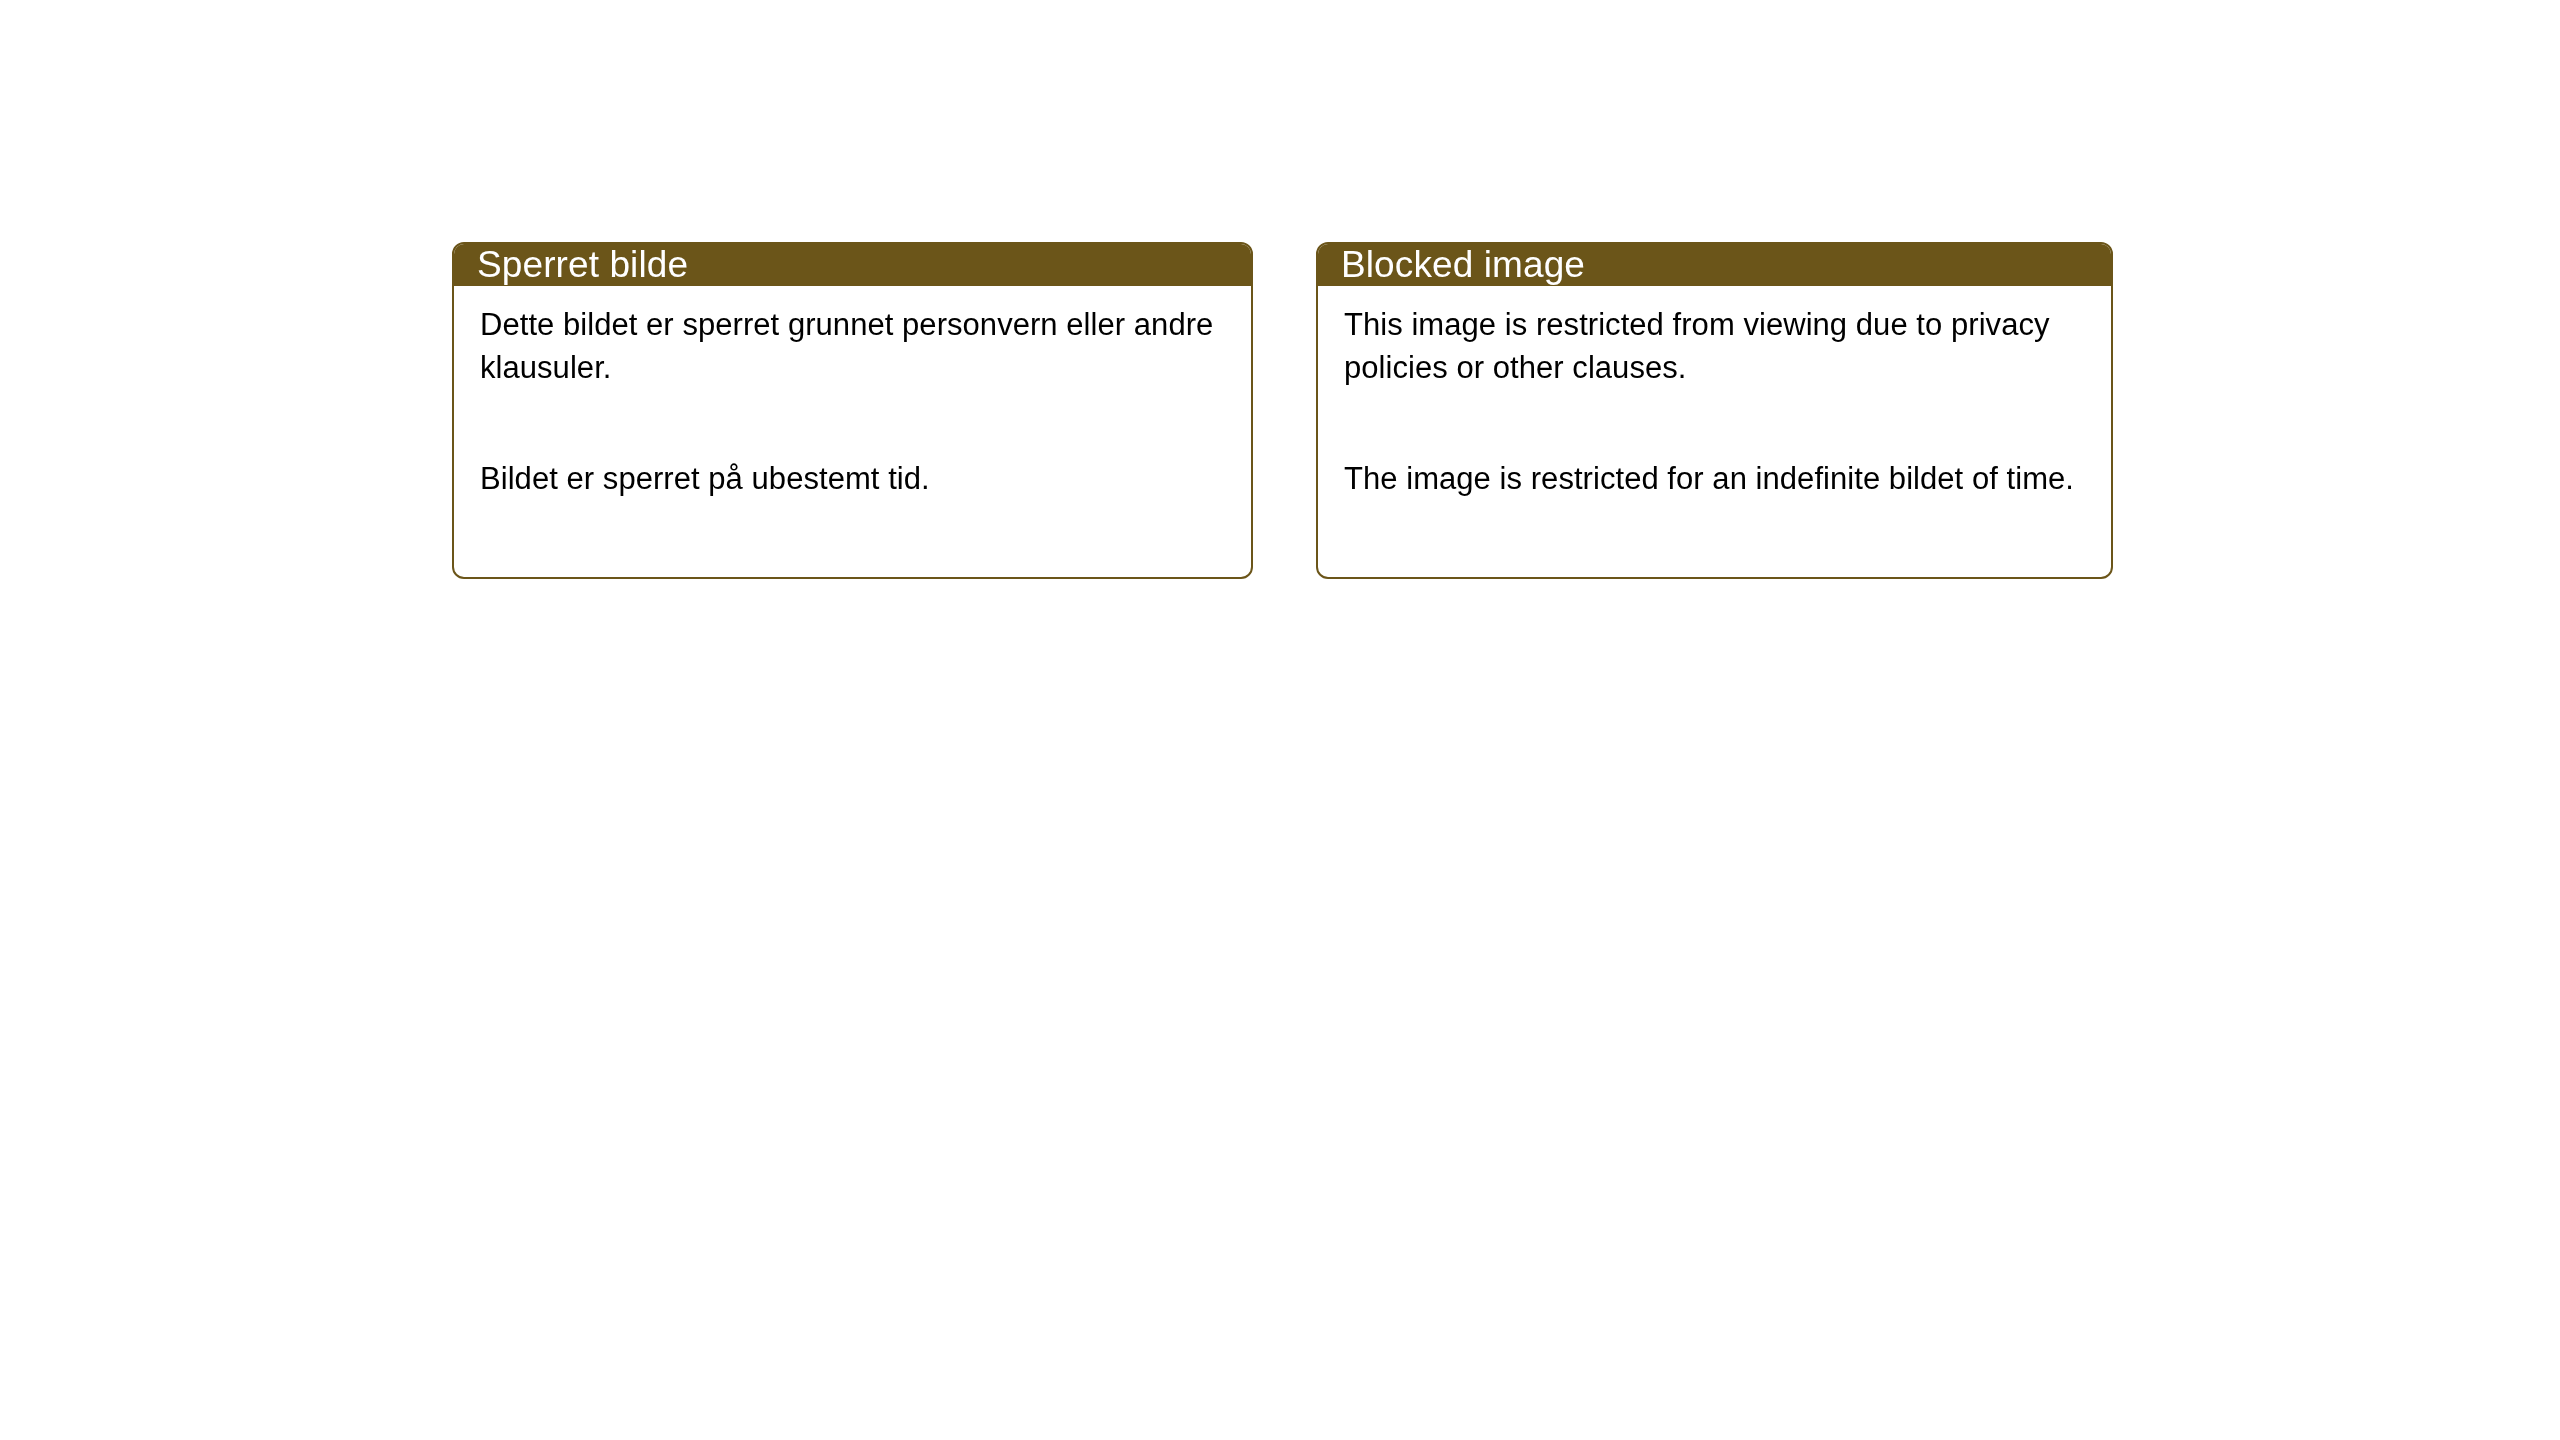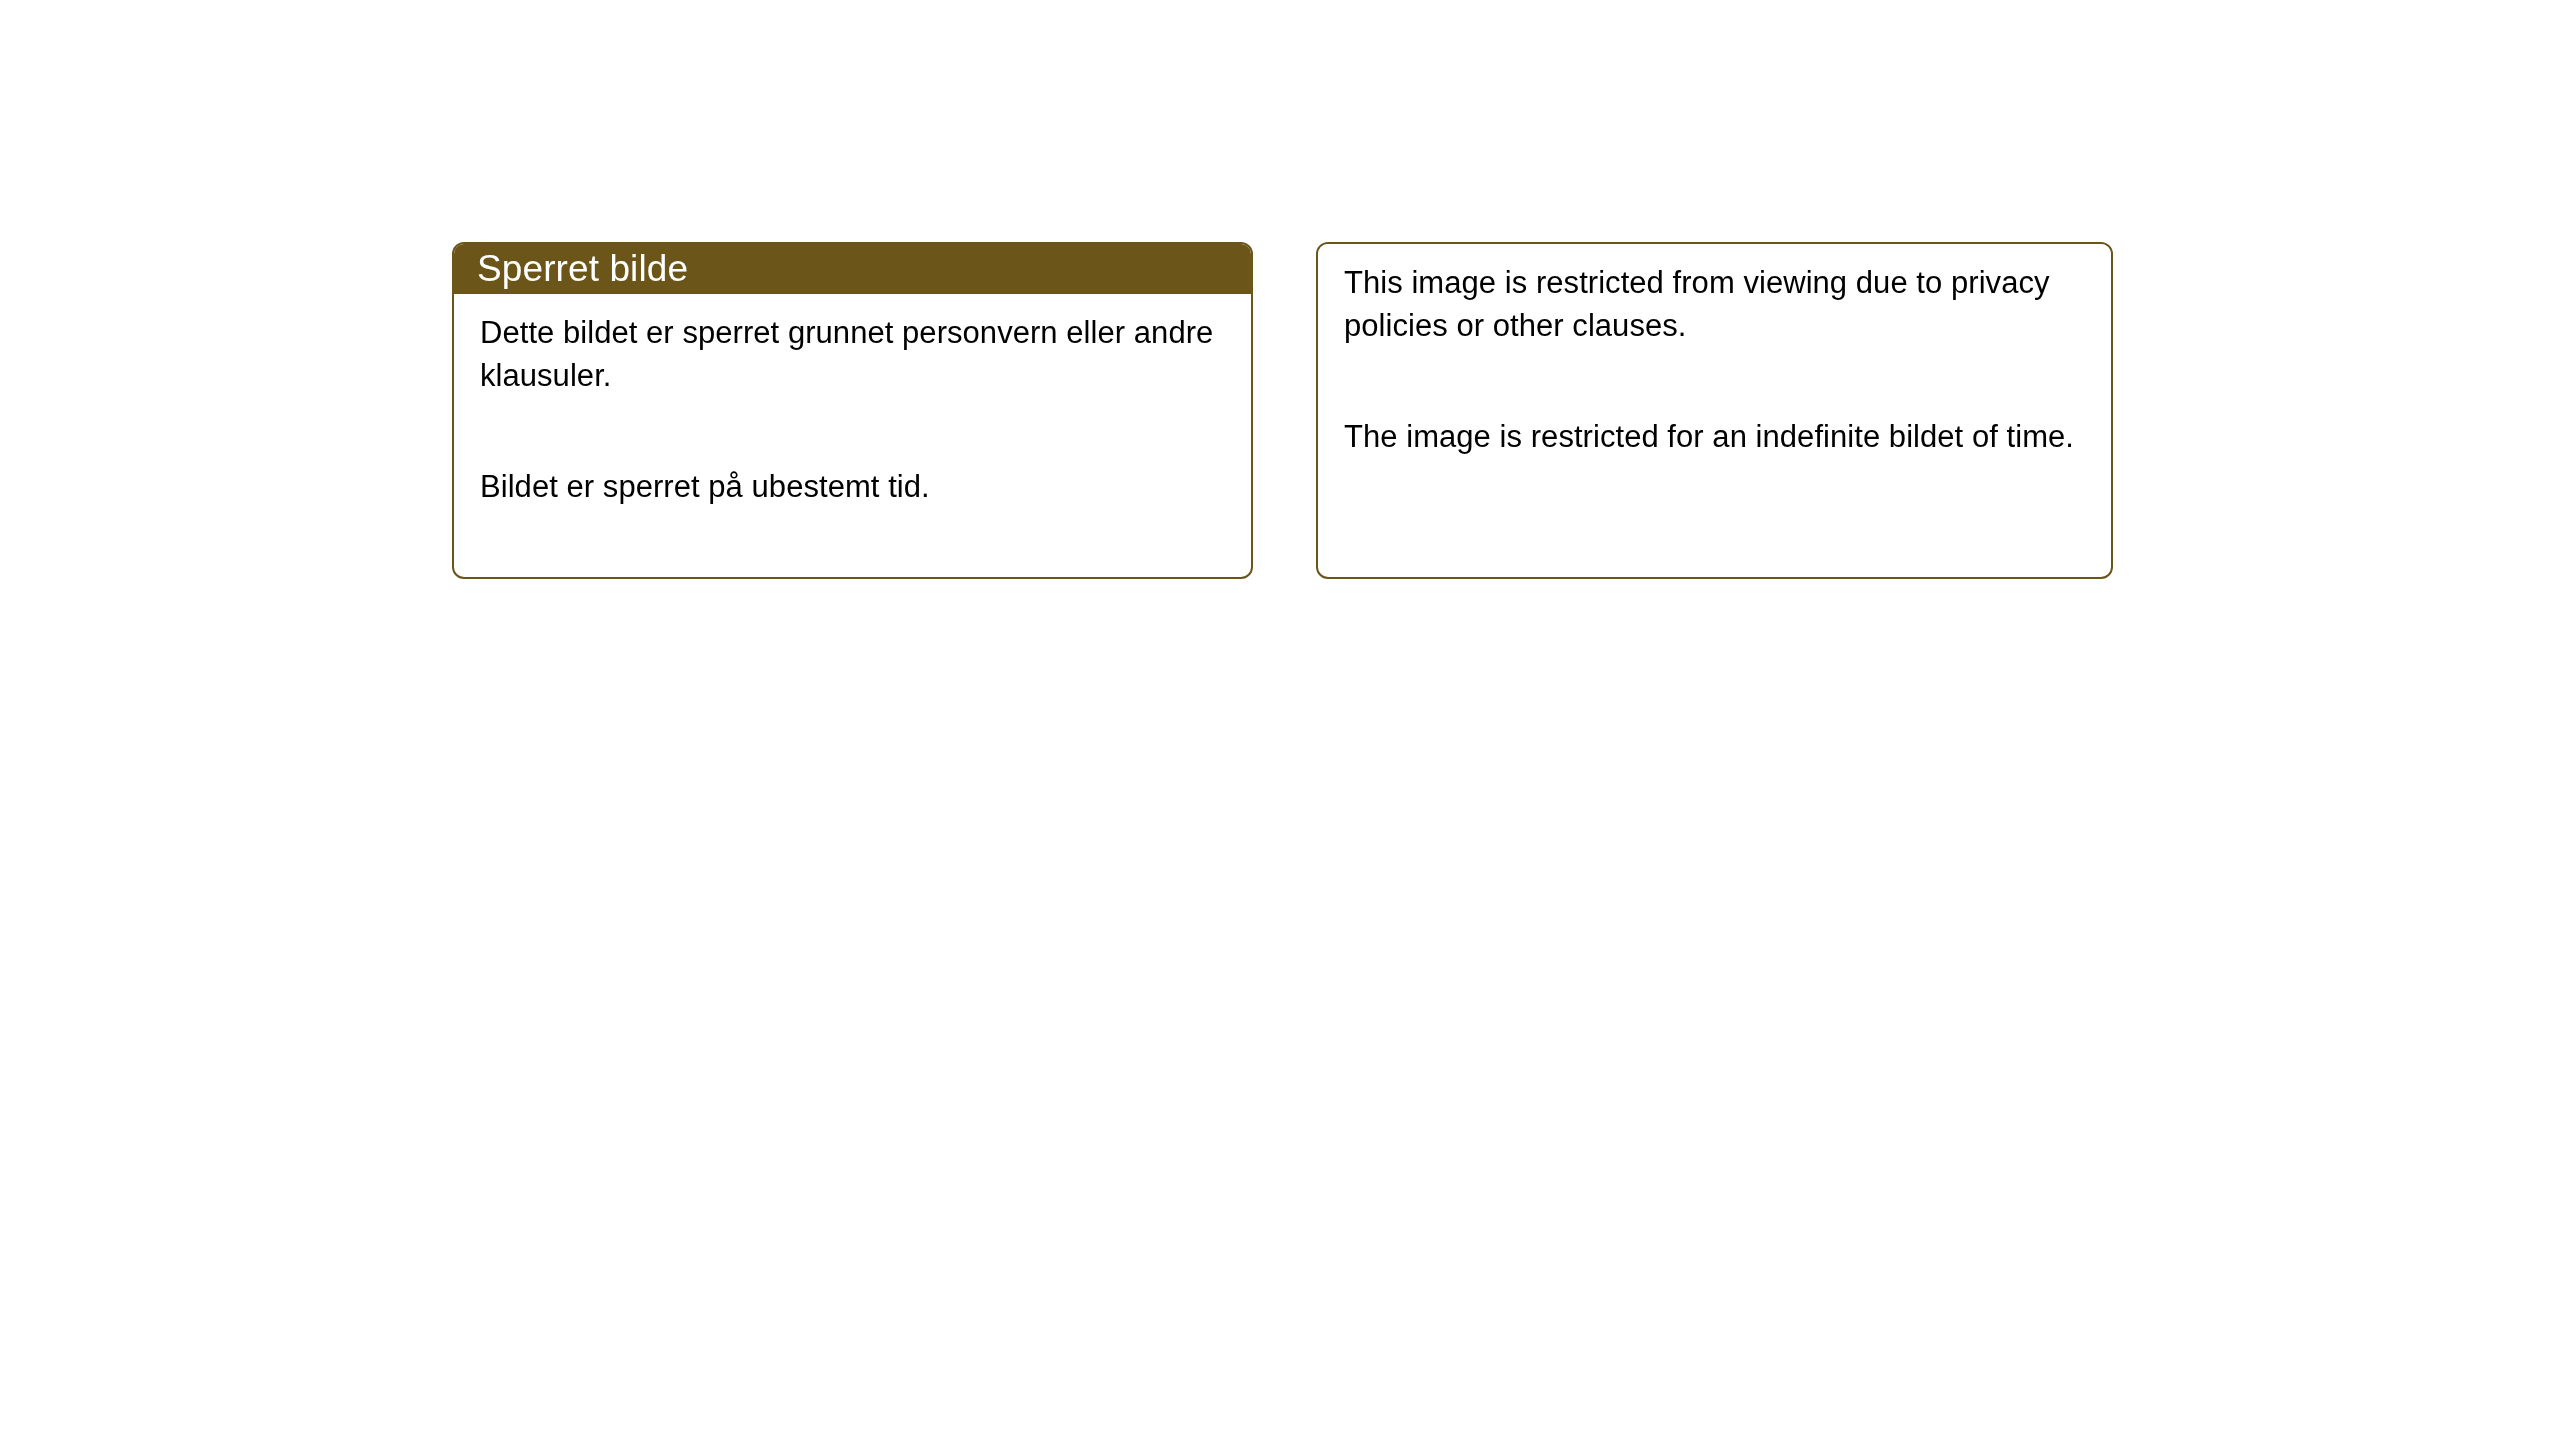--- a/index.html
+++ b/index.html
@@ -45,21 +45,21 @@
   .notice-card.card-en {
     left: 1316px;
     top: 242px;
     width: 797px;
     height: 337px;
   }
 
   
   .card-header {
     box-sizing: border-box;
-    height: 52px;
+    height: 44px;
     background: #6b5519;
     margin: -2px -2px 0 -2px;
     border-top-left-radius: 11px;
     border-top-right-radius: 11px;
     display: flex;
     align-items: center;
     padding: 0 0 0 25px;
   }
 
   .card-title {
@@ -100,19 +100,22 @@
     <header class="card-header">
       <h2 class="card-title">Sperret bilde</h2>
     </header>
     <div class="card-body">
       <p class="card-paragraph">Dette bildet er sperret grunnet personvern eller andre klausuler.</p>
       <p class="card-paragraph">Bildet er sperret på ubestemt tid.</p>
     </div>
   </section>
 
   <section class="notice-card card-en">
+    <header class="card-header">
+      <h2 class="card-title">Blocked image</h2>
+    </header>
     <div class="card-body">
       <p class="card-paragraph">This image is restricted from viewing due to privacy policies or other clauses.</p>
       <p class="card-paragraph">The image is restricted for an indefinite bildet of time.</p>
     </div>
   </section>
 
 </div>
 
 </body></html>

